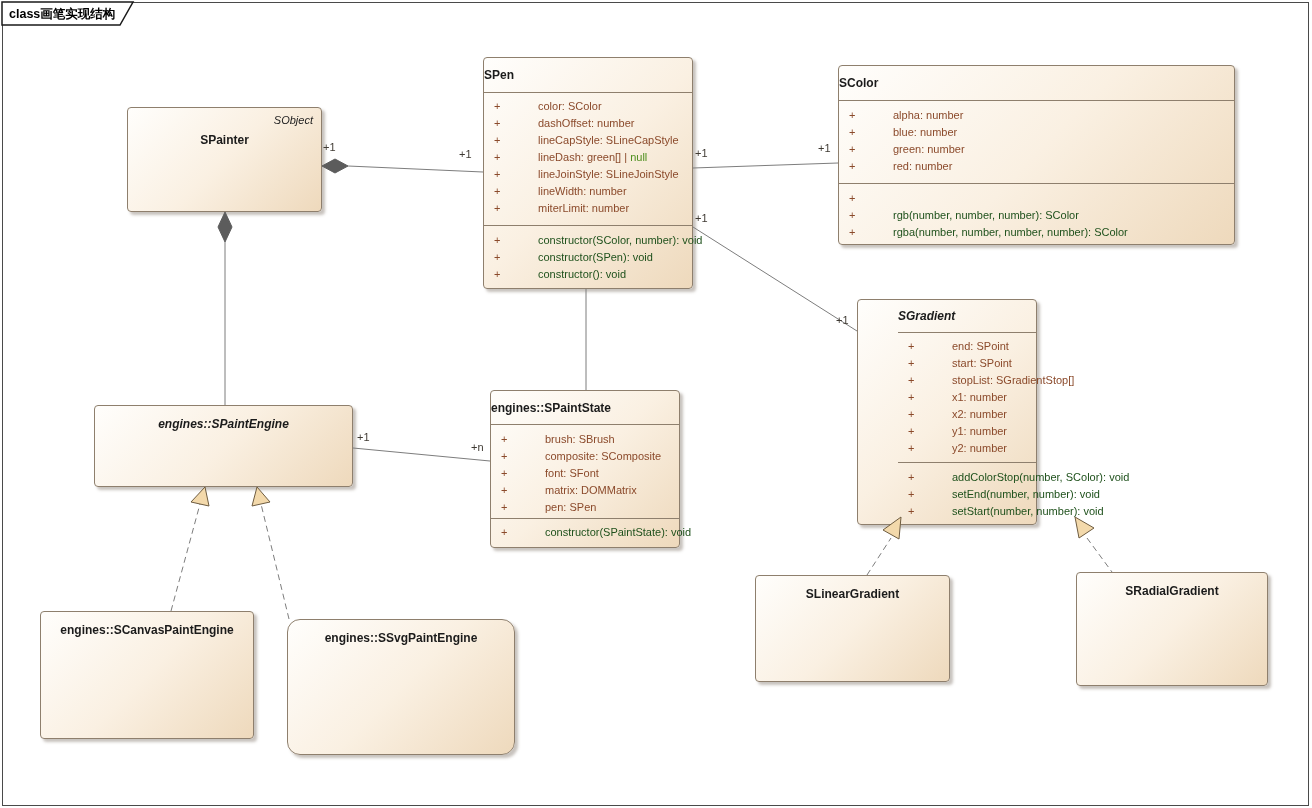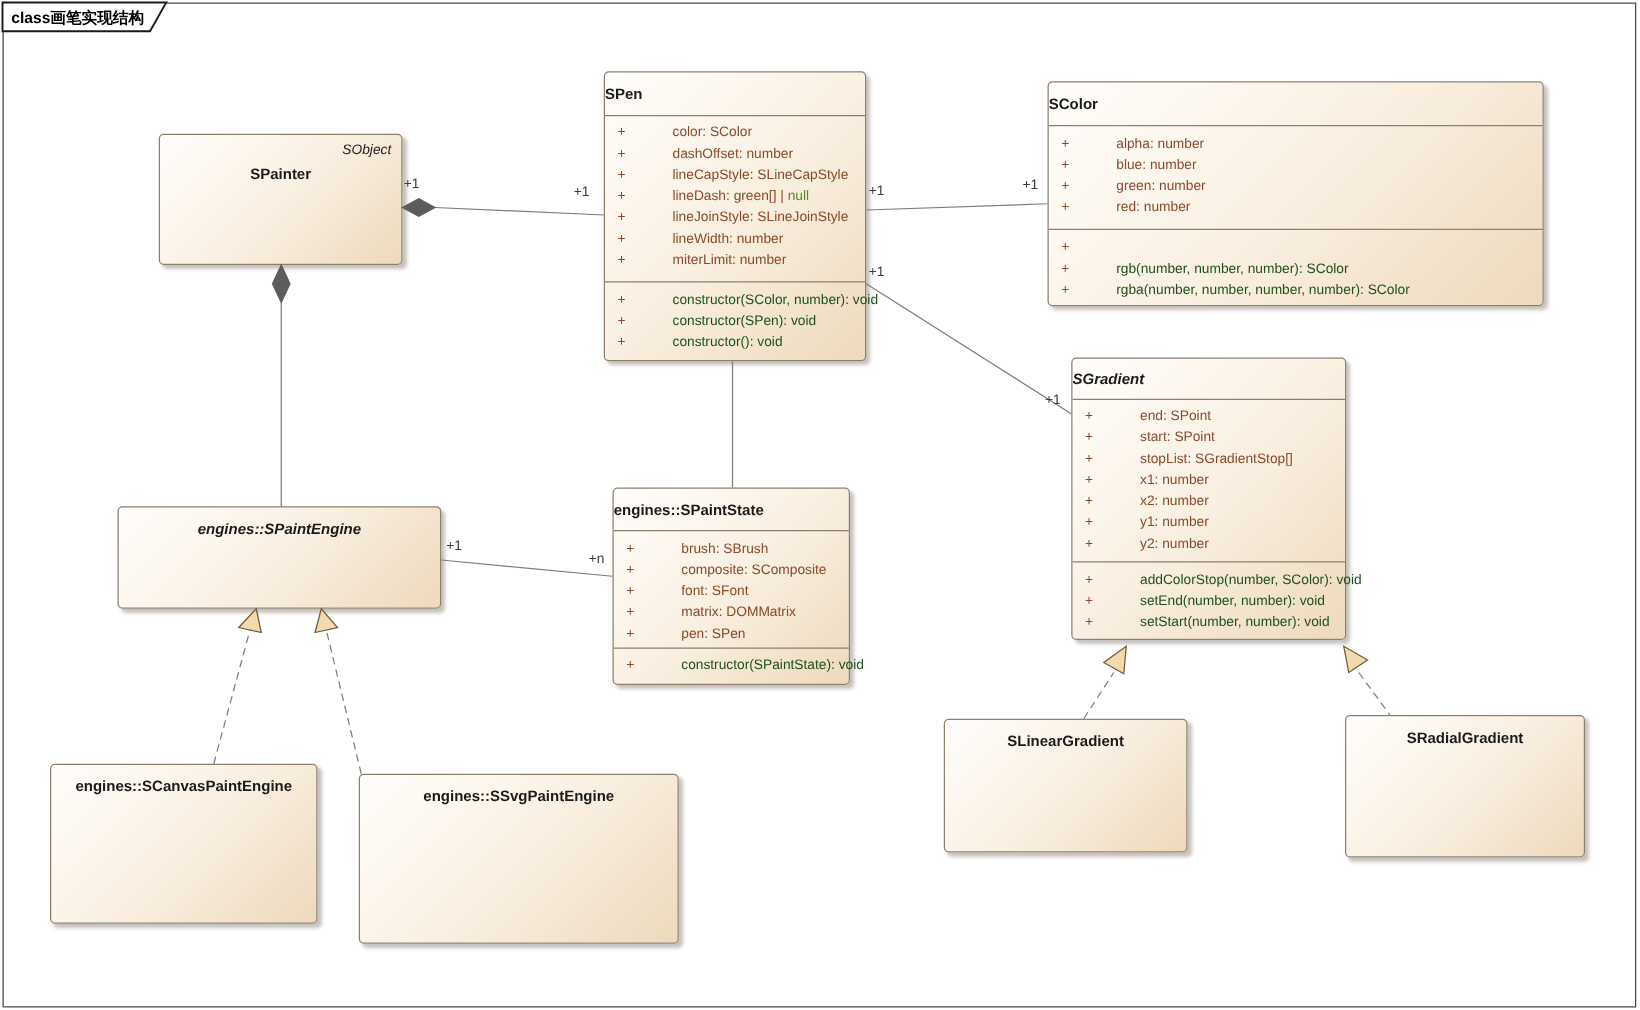--- a/index.html
+++ b/index.html
@@ -137,21 +137,21 @@
         <span class="vis attr-c">+</span>
         <span class="txt meth-c">rgb(number, number, number): SColor</span>
       </div>
     <div class="row">
         <span class="vis attr-c">+</span>
         <span class="txt meth-c">rgba(number, number, number, number): SColor</span>
       </div>
   </div>
 </div>
 
-<div class="box" style="left:857px; top:286px; width:220px; height:226px;">
+<div class="box" style="left:857px; top:299px; width:180px; height:226px;padding-left:40px;">
   <div class="thead" style="height:32px;">
     <span class="title italic">SGradient</span>
   </div>
   <div class="comp pt5" style="height:130px;">
     <div class="row">
         <span class="vis attr-c">+</span>
         <span class="txt attr-c">end: SPoint</span>
       </div>
     <div class="row">
         <span class="vis attr-c">+</span>
@@ -233,21 +233,21 @@
     <span class="title italic">engines::SPaintEngine</span>
   </div>
 </div>
 
 <div class="box" style="left:40px; top:611px; width:214px; height:128px;">
   <div class="plain-title">
     <span class="title">engines::SCanvasPaintEngine</span>
   </div>
 </div>
 
-<div class="box" style="left:287px; top:619px; width:256px; height:136px;">
+<div class="box" style="left:287px; top:619px; width:228px; height:136px;border-radius:13px;">
   <div class="plain-title">
     <span class="title">engines::SSvgPaintEngine</span>
   </div>
 </div>
 
 <div class="box" style="left:755px; top:575px; width:195px; height:107px;">
   <div class="plain-title">
     <span class="title">SLinearGradient</span>
   </div>
 </div>

